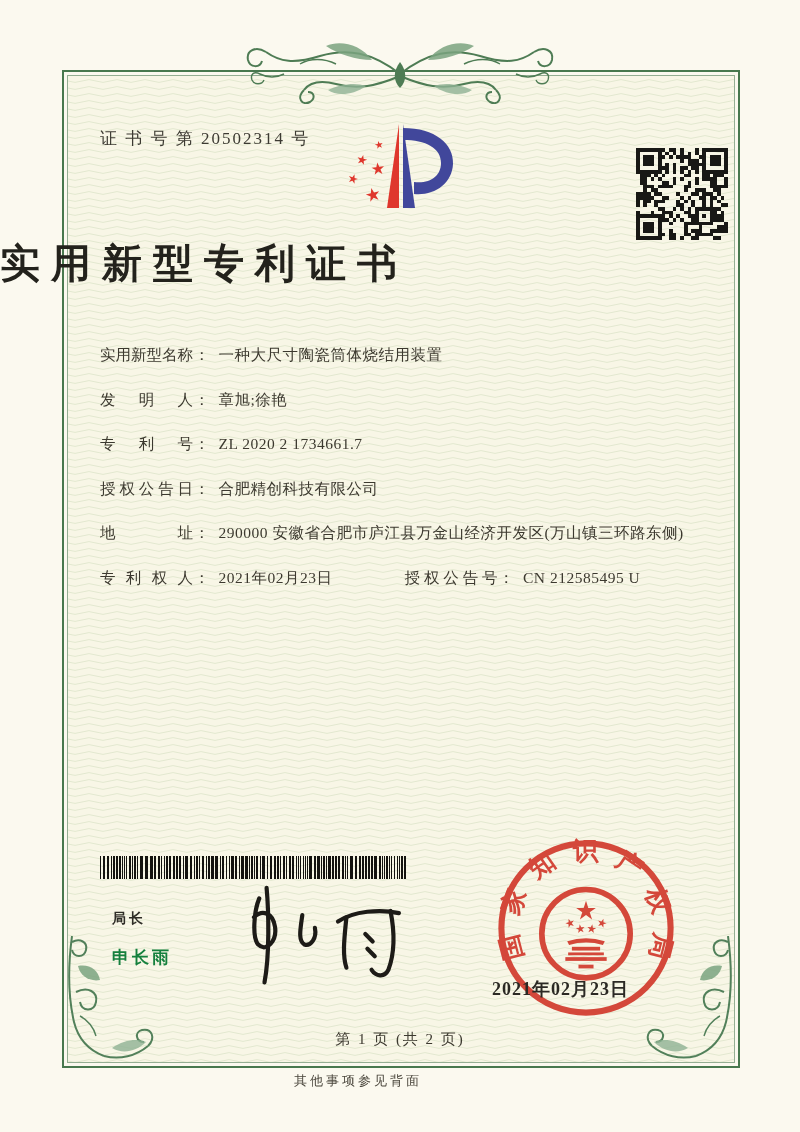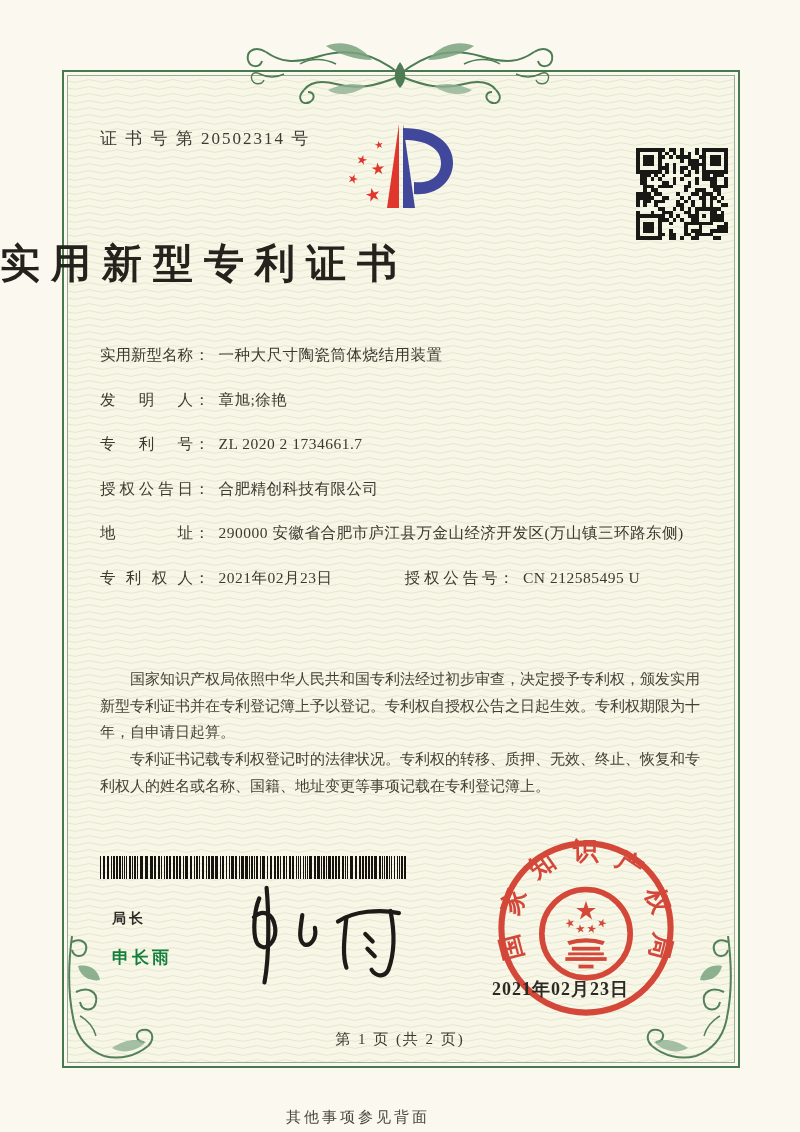--- a/index.html
+++ b/index.html
@@ -40,21 +40,21 @@
   .director-title{position:absolute;left:112px;top:910px;font-family:"Liberation Sans","DejaVu Sans",sans-serif;
     font-size:14px;font-weight:600;letter-spacing:3px;color:#2e2c26;}
   .director-name{position:absolute;left:112px;top:946px;font-family:"Liberation Sans","DejaVu Sans",sans-serif;
     font-size:17px;font-weight:600;letter-spacing:3px;color:#15803d;}
   .signature{position:absolute;left:212px;top:876px;}
   .seal{position:absolute;left:492px;top:834px;opacity:.93;}
   .seal-date{position:absolute;left:492px;top:977px;width:170px;font-size:18px;
     letter-spacing:1px;color:#2b2924;font-weight:bold;z-index:5;}
   
   .page-info{position:absolute;left:0;top:1030px;width:800px;text-align:center;font-size:15px;letter-spacing:2px;color:#3c392f;}
-  .back-note{position:absolute;left:0;top:1108px;width:716px;text-align:center;font-size:15px;letter-spacing:3px;color:#4a463c;}
+  .back-note{position:absolute;left:0;top:1072px;width:716px;text-align:center;font-size:13px;letter-spacing:3px;color:#4a463c;}
   svg{display:block;}
 </style>
 </head>
 <body>
 
 <svg width="0" height="0" style="position:absolute">
   <defs>
     <path id="star5" d="M0 -10 L2.245 -3.09 L9.511 -3.09 L3.633 1.18 L5.878 8.09 L0 3.82 L-5.878 8.09 L-3.633 1.18 L-9.511 -3.09 L-2.245 -3.09 Z"></path>
   </defs>
 </svg>
@@ -613,24 +613,20 @@
       <span class="flabel">授权公告日</span><span class="fcolon">：</span><span class="fvalue">合肥精创科技有限公司</span>
     </div>
     <div class="frow">
       <span class="flabel">地址</span><span class="fcolon">：</span><span class="fvalue">290000 安徽省合肥市庐江县万金山经济开发区(万山镇三环路东侧)</span>
     </div>
     <div class="frow">
       <span class="flabel">专利权人</span><span class="fcolon">：</span><span class="fvalue gdate">2021年02月23日</span><span class="flabel">授权公告号</span><span class="fcolon">：</span><span class="fvalue">CN 212585495 U</span>
     </div>
   </div>
 
-  <div class="body-paras">
-    <p>国家知识产权局依照中华人民共和国专利法经过初步审查，决定授予专利权，颁发实用新型专利证书并在专利登记簿上予以登记。专利权自授权公告之日起生效。专利权期限为十年，自申请日起算。</p>
-    <p>专利证书记载专利权登记时的法律状况。专利权的转移、质押、无效、终止、恢复和专利权人的姓名或名称、国籍、地址变更等事项记载在专利登记簿上。</p>
-  </div>
 
   <svg id="barcode" class="barcode" width="312" height="23" viewBox="0 0 312 23" shape-rendering="crispEdges">
       <rect x="0" y="0" width="1" height="23" fill="#14130f"></rect>
       <rect x="3" y="0" width="2" height="23" fill="#14130f"></rect>
       <rect x="7" y="0" width="2" height="23" fill="#14130f"></rect>
       <rect x="11" y="0" width="1" height="23" fill="#14130f"></rect>
       <rect x="13" y="0" width="2" height="23" fill="#14130f"></rect>
       <rect x="16" y="0" width="2" height="23" fill="#14130f"></rect>
       <rect x="19" y="0" width="2" height="23" fill="#14130f"></rect>
       <rect x="22" y="0" width="1" height="23" fill="#14130f"></rect>

